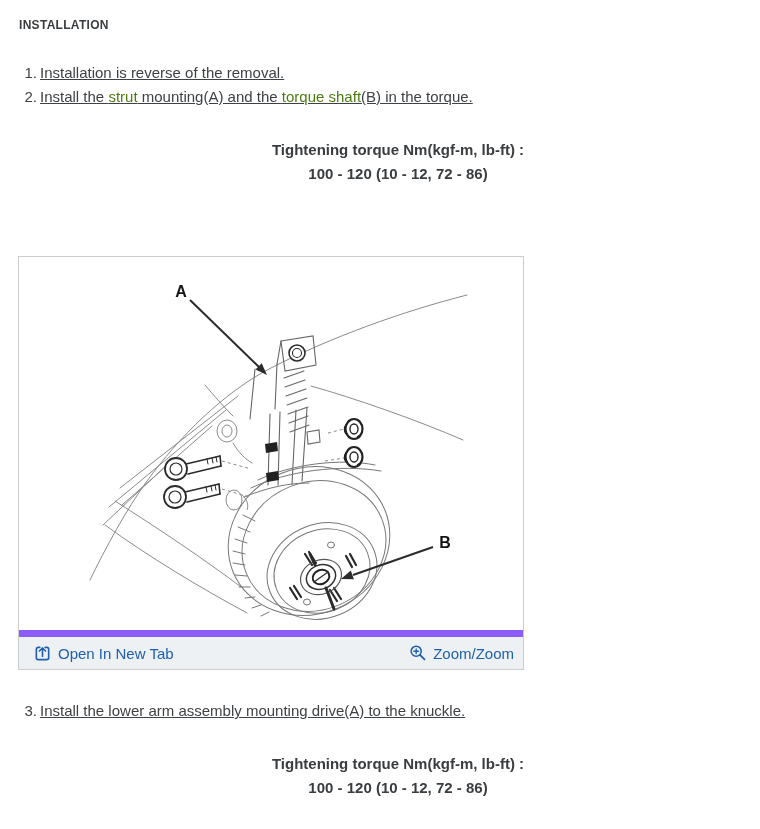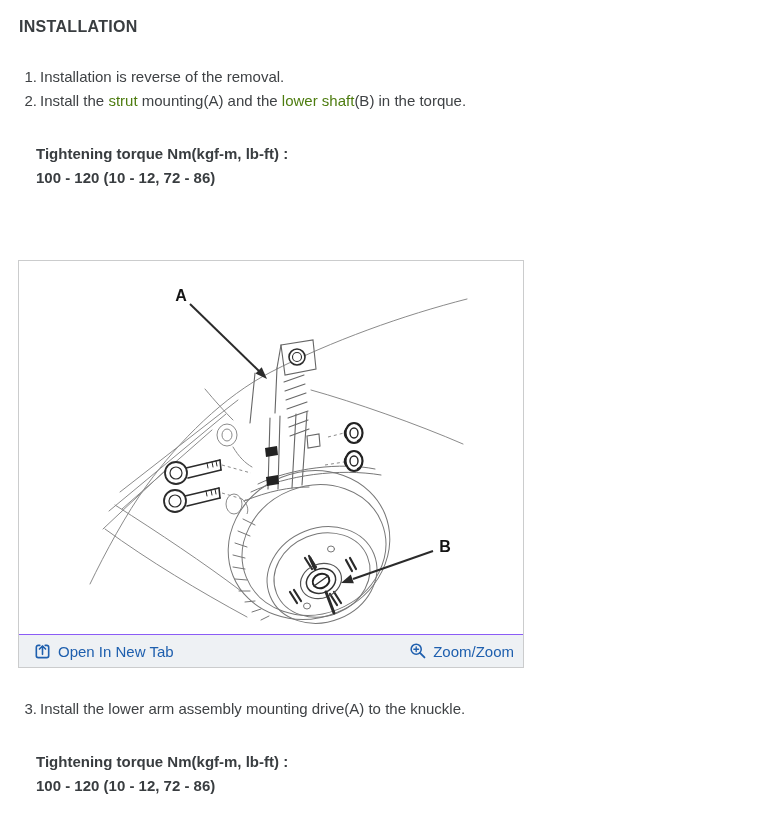--- a/index.html
+++ b/index.html
@@ -1,35 +1,35 @@
 <!DOCTYPE html>
 <html><head>
 <meta charset="utf-8">
 <style>
   html,body{margin:0;padding:0;}
   body{
     width:760px;height:829px;background:#ffffff;overflow:hidden;
     font-family:"Liberation Sans",sans-serif;font-size:15px;color:#3f4245;
   }
   .page-title{
-    margin:18px 0 0 19px;font-size:16px;font-weight:bold;color:#393d40;letter-spacing:.3px;
+    margin:18px 0 0 19px;font-size:12px;font-weight:bold;color:#393d40;letter-spacing:.3px;
   }
   ol.steps{list-style:none;margin:29px 0 0 0;padding:0;}
   ol.steps li{display:flex;line-height:24px;}
   .step-num{width:37px;text-align:right;margin-right:3px;flex:0 0 auto;}
-  .step-text{flex:1 1 auto;}
+  .step-text{flex:1 1 auto;text-decoration:underline;}
   a.content-link{color:#4d7c0f;text-decoration:none;cursor:pointer;}
-  .torque{margin:29px 0 0 36px;font-weight:bold;color:#393d40;line-height:24px;}
+  .torque{margin:29px 0 0 36px;font-weight:bold;color:#393d40;line-height:24px;text-align:center;}
   .figure-panel{
     width:504px;margin:70px 0 0 18px;border:1px solid #cbcccd;background:#fff;
   }
   .figure-art{height:373px;position:relative;background:#fff;}
   .figure-art svg{display:block;}
   .figure-actions{
-    height:32px;background:#eef1f4;border-top:1px solid #8b5cf6;
+    height:32px;background:#eef1f4;border-top:7px solid #8b5cf6;
     display:flex;align-items:center;justify-content:space-between;
     padding:0 9px 0 14px;
   }
   a.action-link{
     color:#1e5fae;text-decoration:none;cursor:pointer;
     display:flex;align-items:center;gap:6px;font-size:15px;
   }
   a.action-link svg{display:block;}
   .cap-label{font-weight:bold;font-size:16px;fill:#141414;font-family:"Liberation Sans",sans-serif;}
 </style>
@@ -40,21 +40,21 @@
 
   <h1 class="page-title">INSTALLATION</h1>
 
   <ol class="steps">
     <li>
       <span class="step-num">1.</span>
       <span class="step-text">Installation is reverse of the removal.</span>
     </li>
     <li>
       <span class="step-num">2.</span>
-      <span class="step-text"><span>Install the </span><a class="content-link">strut</a><span> mounting(A) and the </span><a class="content-link">lower shaft</a><span>(B) in the torque.</span></span>
+      <span class="step-text"><span>Install the </span><a class="content-link">strut</a><span> mounting(A) and the </span><a class="content-link">torque shaft</a><span>(B) in the torque.</span></span>
     </li>
   </ol>
 
   <div class="torque">
     <div>Tightening torque Nm(kgf-m, lb-ft) :</div>
     <div>100 - 120 (10 - 12, 72 - 86)</div>
   </div>
 
   <figure class="figure-panel" style="margin-top:70px;margin-left:18px;margin-bottom:0;margin-right:0;">
     <div class="figure-art">

